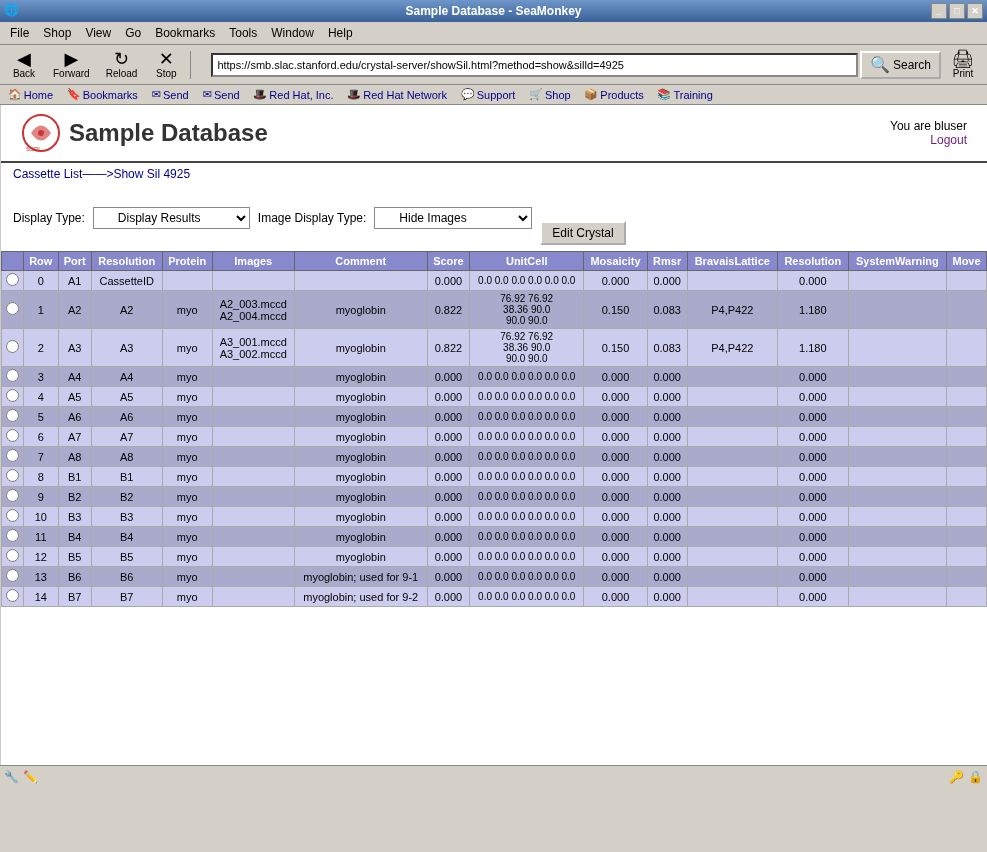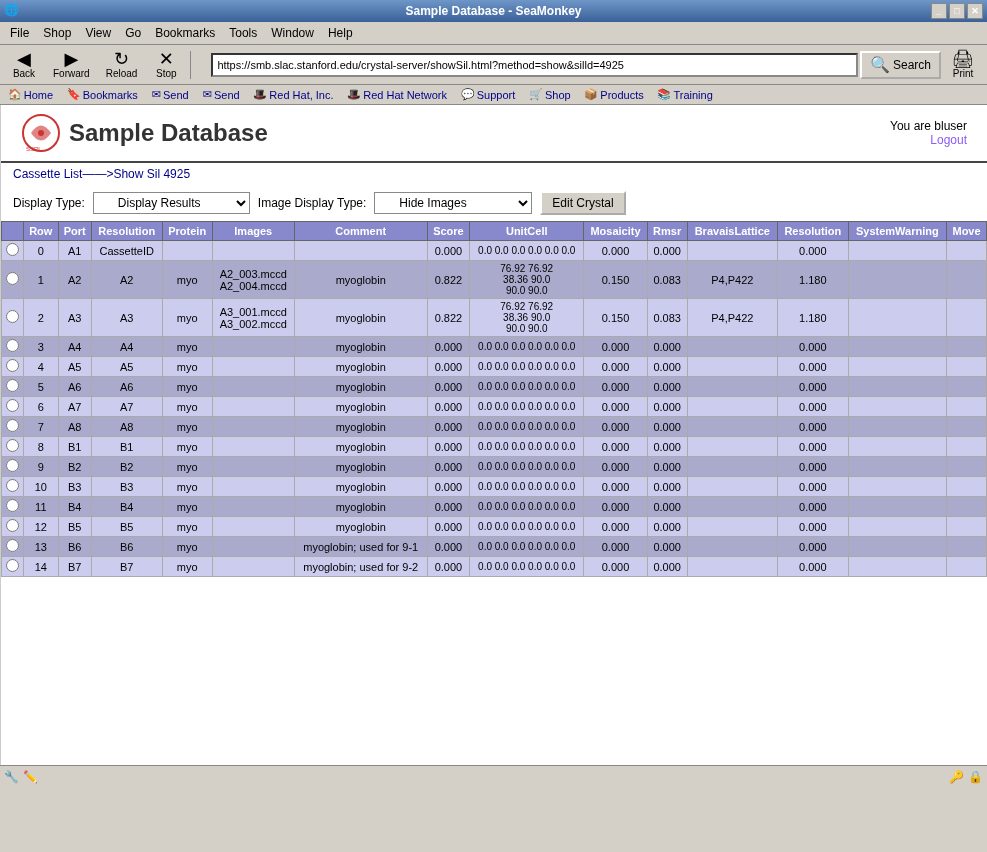--- a/index.html
+++ b/index.html
@@ -156,21 +156,21 @@
     .page-title {
       font-size: 24px;
       font-weight: bold;
       color: #333;
     }
     .user-info {
       text-align: right;
       font-size: 12px;
     }
     .logout-link {
-      color: #8b5cf6;
+      color: #701a75;
       text-decoration: none;
       cursor: pointer;
     }
 
     
     .breadcrumb {
       padding: 4px 12px;
       font-size: 12px;
       color: #00008b;
     }
@@ -190,20 +190,21 @@
       border: 1px solid #888;
       background: #fff;
       height: 22px;
     }
     .edit-crystal-btn {
       padding: 3px 10px;
       font-size: 12px;
       background: #d4d0c8;
       border: 2px outset #fff;
       cursor: pointer;
+      margin-top: 30px;
     }
 
     
     .data-table {
       width: 100%;
       border-collapse: collapse;
       font-size: 11px;
     }
     .data-table th {
       background: #8888cc;

